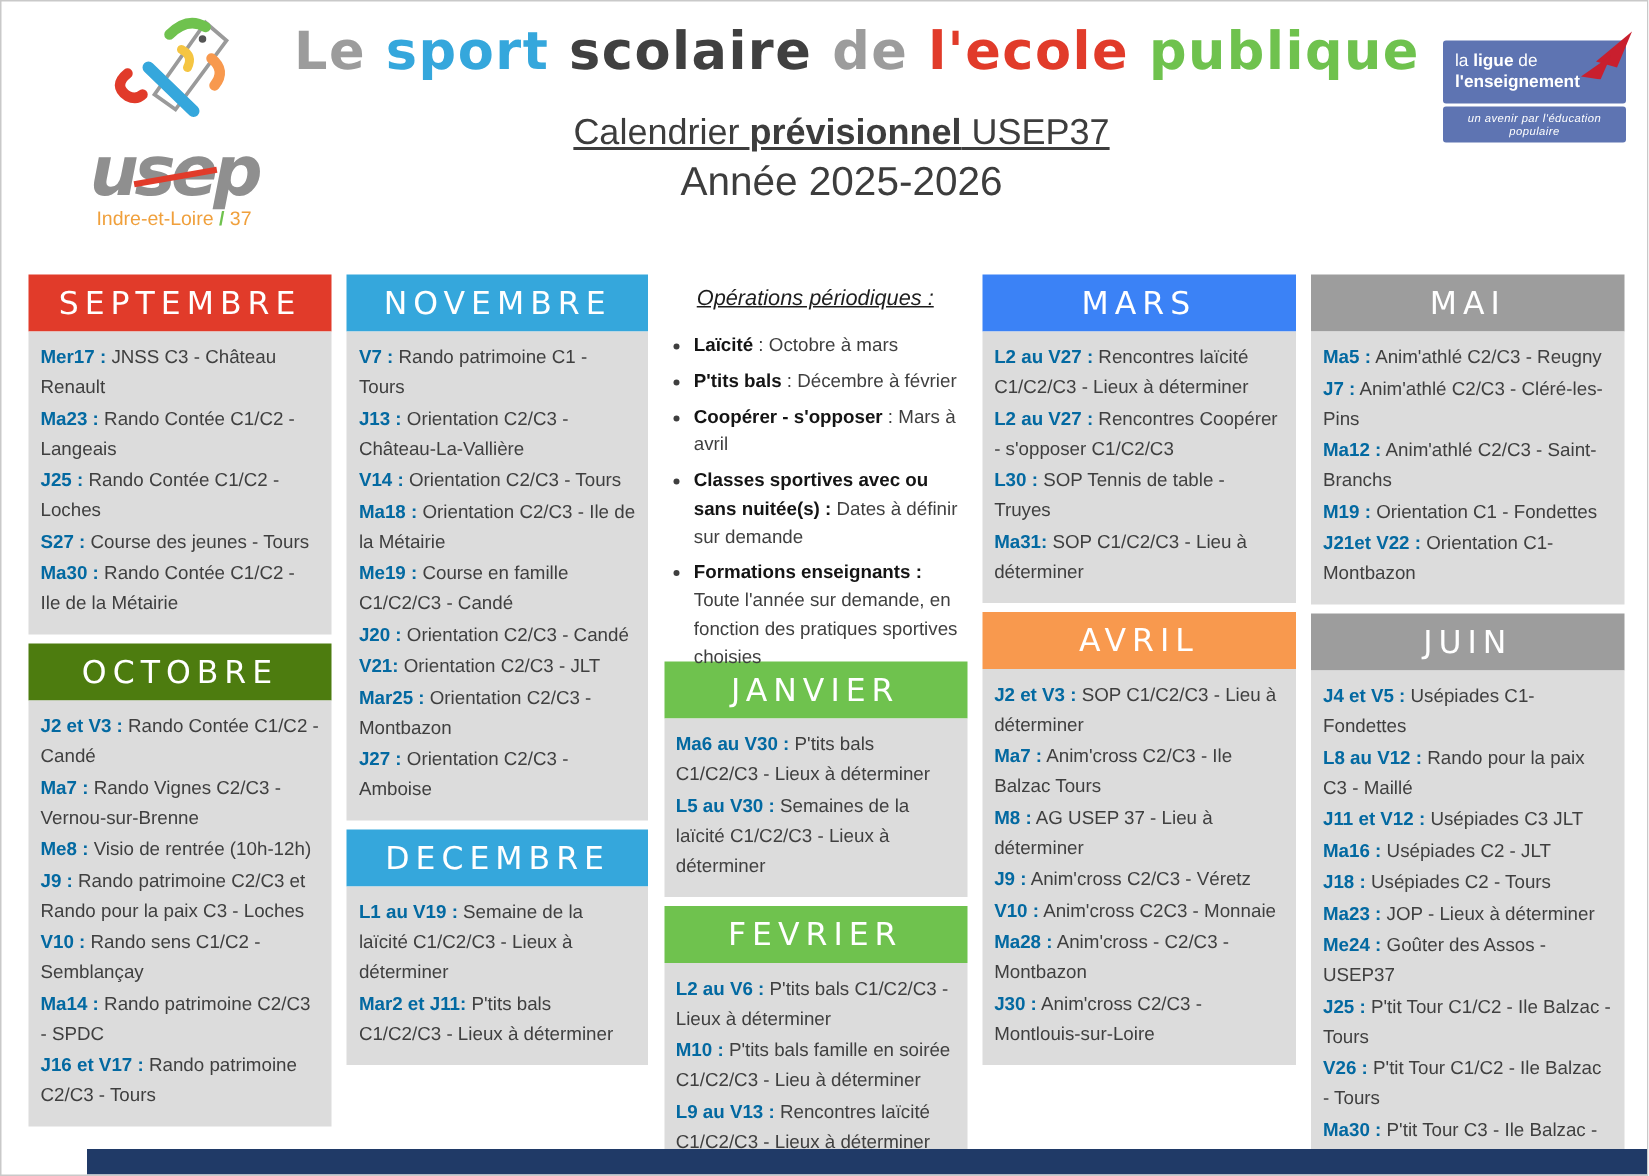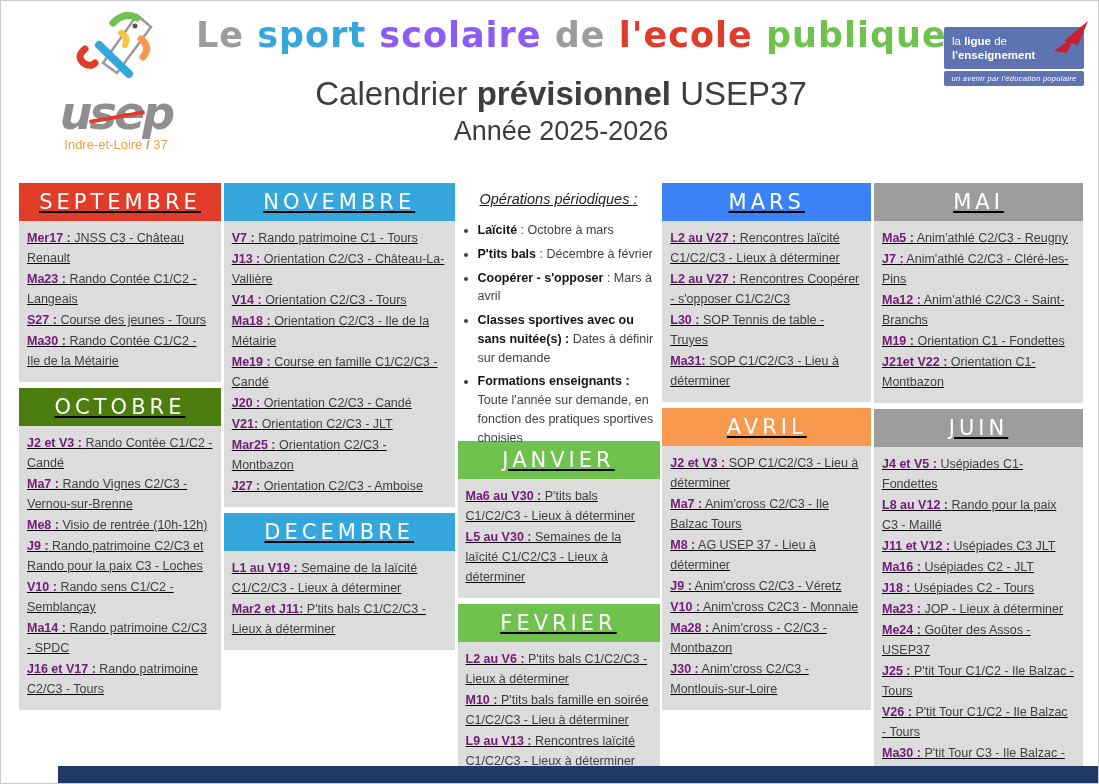--- a/index.html
+++ b/index.html
@@ -9,35 +9,35 @@
 
   
   .top{position:relative;height:180px;}
   .usep-logo{position:absolute;left:30px;top:10px;width:170px;text-align:center;}
   .usep-word{font-family:"DejaVu Sans",sans-serif;font-size:46px;font-weight:bold;font-style:italic;color:#8f8f8f;line-height:.9;letter-spacing:-3px;position:relative;display:inline-block;}
   .usep-word::after{content:"";position:absolute;left:26%;top:54%;width:50%;height:4px;background:#E13B2A;transform:rotate(-10deg);}
   .usep-region{font-size:13px;color:#F0A03C;margin-top:3px;}
   .usep-region .slash{color:#6FC24E;font-weight:bold;}
   .titles{position:absolute;left:195px;top:14px;width:730px;text-align:center;color:#3d3d3d;}
   .tagline{font-family:"DejaVu Sans",sans-serif;font-size:35px;font-weight:600;letter-spacing:1px;white-space:nowrap;}
-  .cal-title{font-size:33px;margin-top:20px;}
+  .cal-title{font-size:24px;margin-top:20px;text-decoration:underline;}
   .cal-subtitle{font-size:27px;margin-top:3px;}
-  .ligue-logo{position:absolute;right:14px;top:26px;width:140px;}
+  .ligue-logo{position:absolute;right:14px;top:26px;width:122px;}
   .ligue-main{position:relative;background:#5E74B2;color:#fff;padding:7px 8px 6px;font-size:11.5px;line-height:1.25;border-radius:2px;}
   .ligue-arrows{position:absolute;right:-6px;top:-8px;}
   .ligue-strip{margin-top:2px;background:#5E74B2;color:#fff;font-size:7.5px;font-style:italic;text-align:center;padding:3px 2px;border-radius:2px;letter-spacing:.3px;}
 
   
   .cols{position:absolute;left:18px;top:182px;width:1064px;display:flex;justify-content:space-between;align-items:flex-start;}
-  .col1{width:202px;}.col2{width:231px;}.col3{width:202px;}.col4{width:209px;}.col5{width:209px;}
-  .month{margin-bottom:6px;text-decoration:underline;}
+  .col1{width:202px;}.col2{width:201px;}.col3{width:202px;}.col4{width:209px;}.col5{width:209px;}
+  .month{margin-bottom:6px;}
   .month-header{height:38px;display:flex;align-items:center;justify-content:center;color:#fff;font-family:"DejaVu Sans",sans-serif;font-size:21px;letter-spacing:4px;font-weight:500;}
   .month-body{background:#DCDCDC;padding:7px 8px 10px;font-size:12.5px;line-height:1.6;color:#3f3f3f;}
   .event{margin-bottom:1px;}
-  .event b{color:#701a75;}
+  .event b{color:#0369a1;}
 
   
   .ops{height:253px;margin-bottom:5px;padding-top:8px;}
   .ops-title{font-size:14.5px;font-weight:normal;font-style:italic;text-decoration:underline;text-align:center;color:#1d1d1d;}
   .ops ul{margin:14px 0 0 2px;padding-left:18px;}
   .ops li{font-size:12.5px;line-height:1.5;margin-bottom:5px;color:#3f3f3f;}
   .ops li b{color:#141414;}
 
   .footer-bar{position:absolute;left:57px;right:0;bottom:0;height:17px;background:#203A67;}
 </style>
@@ -62,21 +62,21 @@
       </svg>
       <div class="usep-word">usep</div>
       <div class="usep-region">
         <span>Indre-et-Loire</span>
         <span class="slash">/</span>
         <span>37</span>
       </div>
     </div>
 
     <div class="titles">
-      <div class="tagline"><span style="color: rgb(156, 156, 156);">Le </span><span style="color: rgb(53, 167, 220);">sport </span><span style="color: #8b5cf6;">scolaire </span><span style="color: rgb(156, 156, 156);">de </span><span style="color: rgb(225, 59, 42);">l'ecole </span><span style="color: rgb(111, 194, 78);">publique</span></div>
+      <div class="tagline"><span style="color: rgb(156, 156, 156);">Le </span><span style="color: rgb(53, 167, 220);">sport </span><span style="color: #404040;">scolaire </span><span style="color: rgb(156, 156, 156);">de </span><span style="color: rgb(225, 59, 42);">l'ecole </span><span style="color: rgb(111, 194, 78);">publique</span></div>
       <div class="cal-title">
         <span>Calendrier </span><b>prévisionnel</b><span> USEP37</span>
       </div>
       <div class="cal-subtitle">Année 2025-2026</div>
     </div>
 
     <div class="ligue-logo">
       <div class="ligue-main">
         <div><span>la </span><b>ligue</b><span> de</span></div>
         <b>l'enseignement</b>
@@ -91,20 +91,21 @@
   </div>
 
   <div class="cols">
     <div class="col1">
       <div>
           <div class="month">
             <div class="month-header" style="background: rgb(225, 59, 42);">SEPTEMBRE</div>
             <div class="month-body">
               <div class="event"><b>Mer17 :</b> <span>JNSS C3 - Château Renault</span></div>
               <div class="event"><b>Ma23 :</b> <span>Rando Contée C1/C2 - Langeais</span></div>
+              <div class="event"><b>J25 :</b> <span>Rando Contée C1/C2 - Loches</span></div>
               <div class="event"><b>S27 :</b> <span>Course des jeunes - Tours</span></div>
               <div class="event"><b>Ma30 :</b> <span>Rando Contée C1/C2 - Ile de la Métairie</span></div>
             </div>
           </div>
           <div class="month">
             <div class="month-header" style="background: #4d7c0f;">OCTOBRE</div>
             <div class="month-body">
               <div class="event"><b>J2 et V3 :</b> <span>Rando Contée C1/C2 - Candé</span></div>
               <div class="event"><b>Ma7 :</b> <span>Rando Vignes C2/C3 - Vernou-sur-Brenne</span></div>
               <div class="event"><b>Me8 :</b> <span>Visio de rentrée (10h-12h)</span></div>

